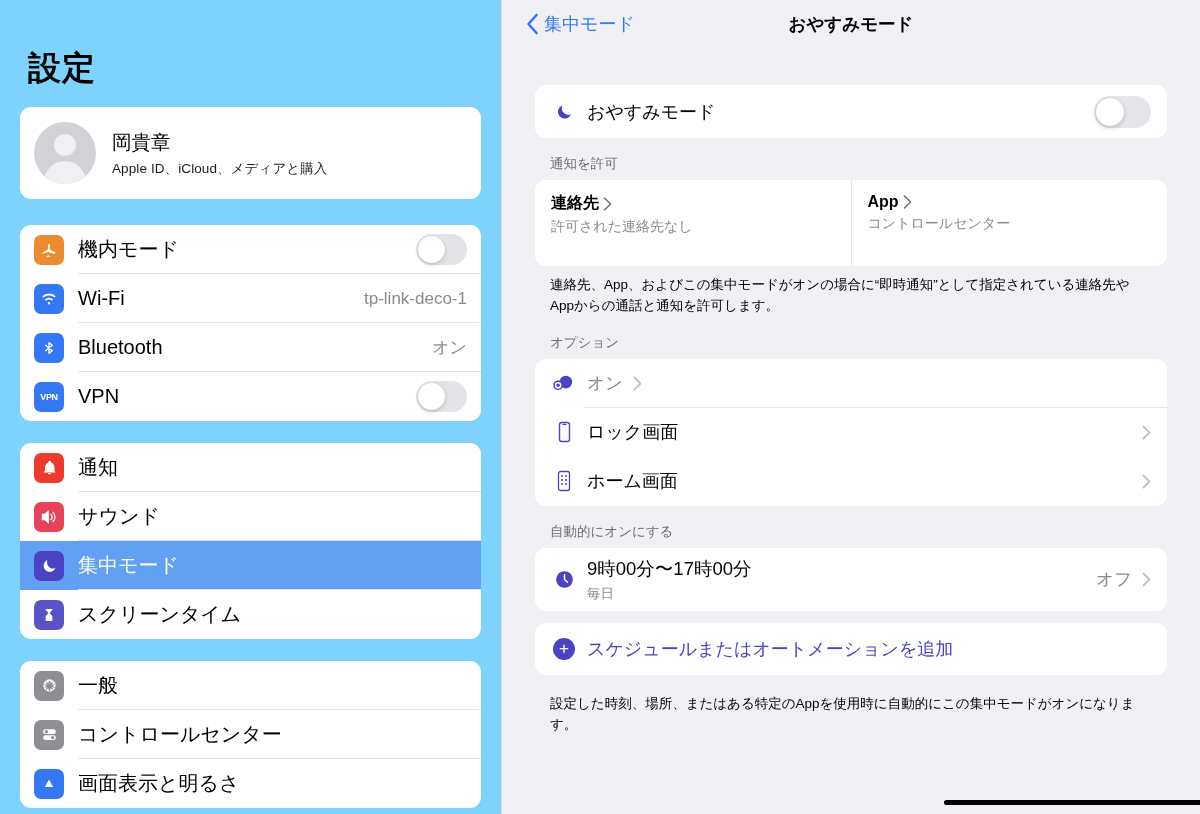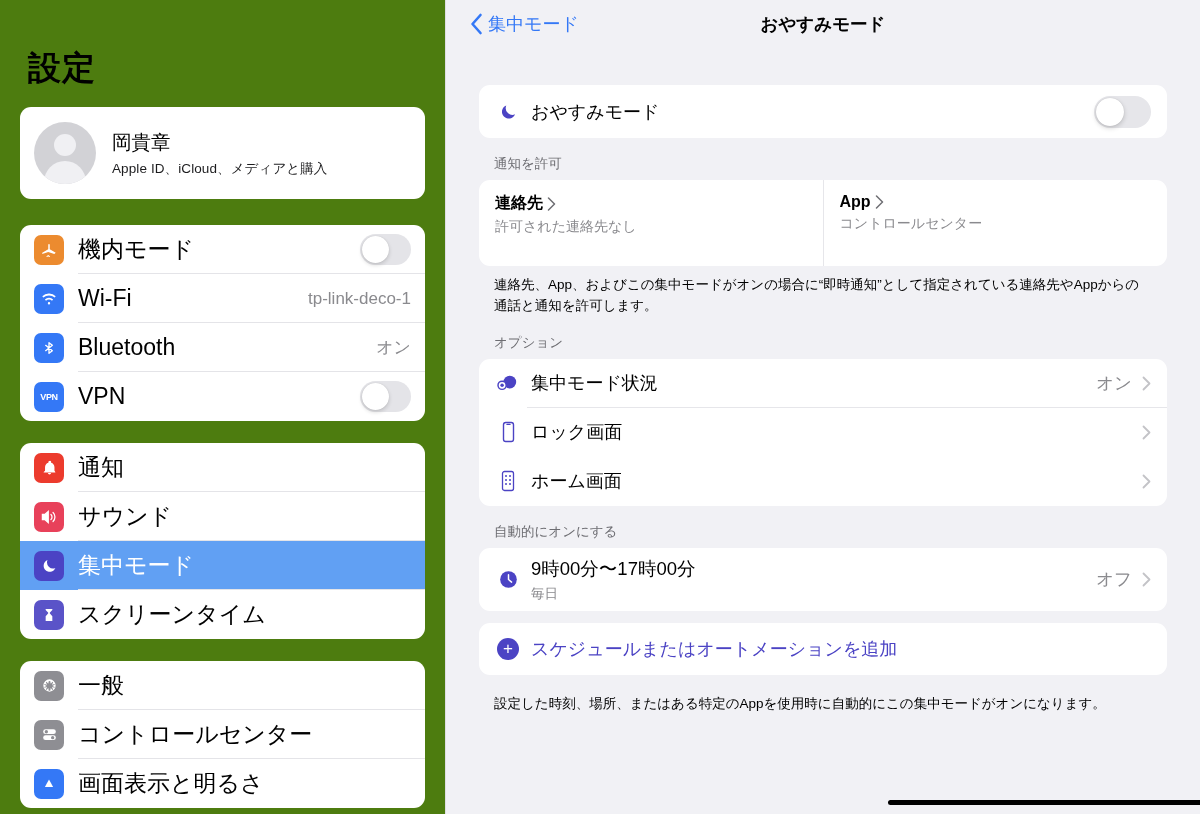--- a/index.html
+++ b/index.html
@@ -8,22 +8,22 @@
     width: 1200px; height: 814px;
     font-family: "Liberation Sans", "DejaVu Sans", sans-serif;
     background: #f2f2f7;
     overflow: hidden;
     -webkit-font-smoothing: antialiased;
   }
   .screen { position: relative; width: 1200px; height: 814px; display: flex; background: #f1f1f5; }
 
   
   .sidebar {
-    width: 446px; height: 814px;
-    background: #4d7c0f;
+    width: 502px; height: 814px;
+    background: #7dd3fc;
     border-right: 1px solid #dedee3;
     padding: 0 20px;
     position: relative;
     overflow: hidden;
   }
   .sb-title {
     font-size: 33px; font-weight: bold; color: #000;
     letter-spacing: 1px;
     padding: 46px 0 16px 8px;
   }
@@ -47,21 +47,21 @@
   .sb-row:last-child .sep { display: none; }
   .sb-icon {
     width: 30px; height: 30px; border-radius: 7px;
     flex: 0 0 30px;
     display: flex; align-items: center; justify-content: center;
     color: #fff;
     margin-right: 14px;
   }
   .sb-icon svg { display: block; }
   .sb-label {
-    font-size: 23px; color: #000; flex: 1;
+    font-size: 20px; color: #000; flex: 1;
     white-space: nowrap;
   }
   .sb-row.selected .sb-label { color: #ffffff; }
   .sb-value { font-size: 17px; color: #8a8a8e; white-space: nowrap; }
 
   
   .account-card {
     background: #fff; border-radius: 11px;
     display: flex; align-items: center;
     padding: 15px 14px; margin-bottom: 26px;
@@ -377,21 +377,20 @@
     <div class="section-hdr">オプション</div>
     <div class="card">
       <div class="d-row">
         <span class="d-icon">
           <svg width="22" height="20" viewBox="0 0 24 22" fill="none">
               <circle cx="14" cy="10" r="7" fill="currentColor"></circle>
               <circle cx="5.5" cy="13.5" r="4.5" fill="#fff" stroke="currentColor" stroke-width="1.6"></circle>
               <circle cx="5.5" cy="13.5" r="1.9" fill="currentColor"></circle>
             </svg>
         </span>
-        <span class="d-label">集中モード状況</span>
         <span class="d-value">オン</span>
         <svg class="chev-r" width="9" height="15" viewBox="0 0 9 15" fill="none" stroke="currentColor" stroke-width="1.8" stroke-linecap="round" stroke-linejoin="round">
             <path d="M1.5 1.5l6 6-6 6"></path>
           </svg>
         <span class="sep"></span>
       </div>
       <div class="d-row">
         <span class="d-icon">
           <svg width="15" height="22" viewBox="0 0 15 22" fill="none" stroke="currentColor" stroke-width="1.4">
               <rect x="2.5" y="1.5" width="10" height="19" rx="2.2"></rect>

